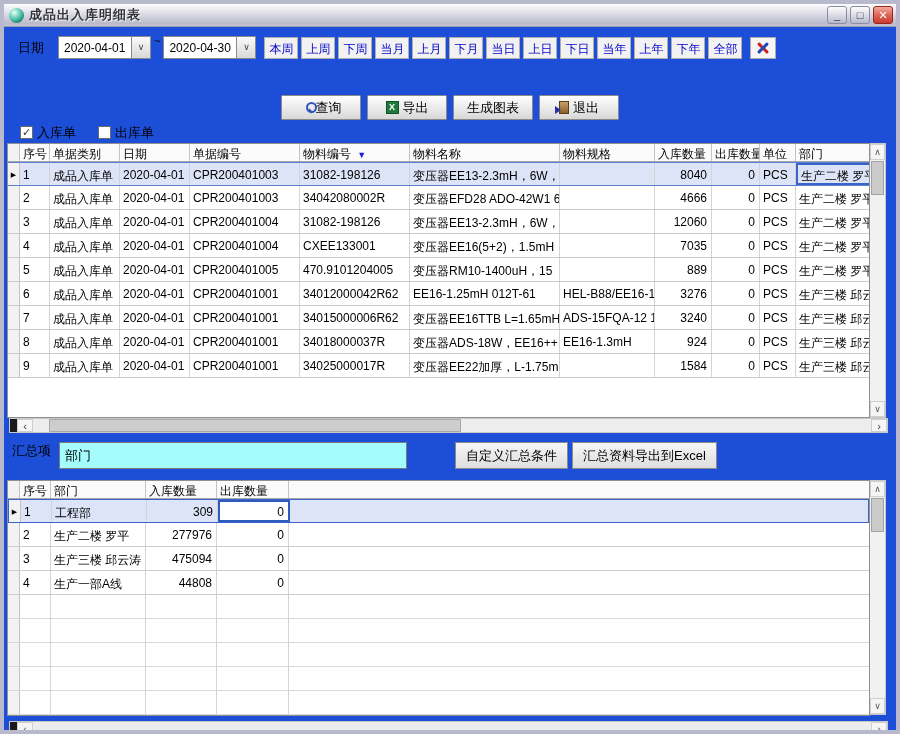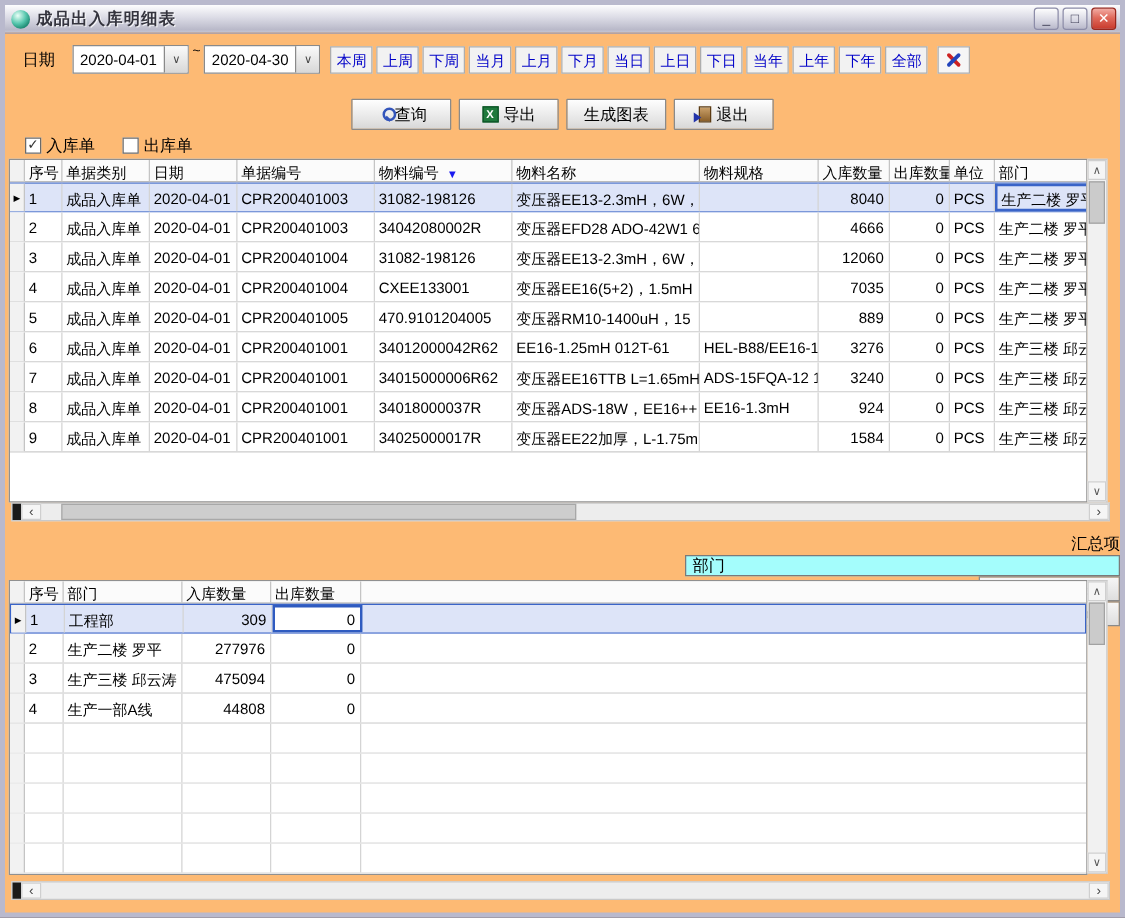--- a/index.html
+++ b/index.html
@@ -1,17 +1,17 @@
 <!DOCTYPE html>
 <html><head>
 <meta charset="utf-8">
 <style>
   * { margin:0; padding:0; box-sizing:border-box; }
   html,body { background:#6a8cc4; font-family:"Liberation Sans","DejaVu Sans",sans-serif; }
-  .window { position:relative; width:900px; height:734px; background:#fdba74;
+  .window { position:relative; width:900px; height:734px; background:#1d4ed8;
             border:4px solid #b9b9cd; outline:1px solid #8080a0; overflow:hidden; }
   
   .titlebar { height:23px; display:flex; align-items:center; padding:0 3px;
               background:linear-gradient(#fdfdfe, #dcdce6 45%, #b9b9c9 90%, #c6c6d4);
               border-bottom:1px solid #9a9ab2; }
   .globe { width:15px; height:15px; border-radius:50%; margin:0 5px 0 2px;
            background:radial-gradient(circle at 35% 30%, #eafff7, #57c7ae 45%, #1d8a73 75%, #0e5c4c); }
   .title-text { font-size:13px; font-weight:bold; color:#34343e; letter-spacing:1px;
                 text-shadow:1px 1px 0 rgba(255,255,255,.75); flex:1; }
   .winbtn { width:20px; height:18px; margin-left:3px; border-radius:3px; font-size:11px; line-height:16px;
@@ -31,21 +31,21 @@
   .qbtn { font-size:12px; color:#0000c8; padding:3px 4px 2px; border:1px solid #adadad;
           background:#f2f2f2; height:22px; }
   .toolbtn { width:26px; height:22px; border:1px solid #adadad; background:#f6f6f6; position:relative; margin-left:8px; }
   .toolbtn i { position:absolute; left:50%; top:50%; width:14px; height:3px; border-radius:2px; }
   .toolbtn i.r { background:#cc2222; transform:translate(-50%,-50%) rotate(45deg); }
   .toolbtn i.b { background:#2244bb; transform:translate(-50%,-50%) rotate(-45deg); }
   
   .action-row { display:flex; justify-content:center; gap:6px; margin-top:19px; }
   .abtn { display:flex; align-items:center; justify-content:center; gap:4px; width:80px; height:25px;
           font-size:13px; color:#000; border:1px solid #8a8a8a; border-radius:1px;
-          background:linear-gradient(#fefefe,#e4e4e4 70%,#d7d7d7); }
+          background:linear-gradient(#fefefe,#e4e4e4 70%,#d7d7d7);margin-top:16px; }
   .icon-search { width:11px; height:11px; position:relative; }
   .icon-search::before { content:""; position:absolute; width:7px; height:7px; border:2px solid #3355bb; border-radius:50%; }
   .icon-search::after { content:""; position:absolute; width:5px; height:2px; background:#3355bb; left:7px; top:8px; transform:rotate(45deg); }
   .icon-excel { width:13px; height:13px; background:#1f7a3c; border:1px solid #0d5226; color:#fff;
                 font-size:9px; font-weight:bold; line-height:11px; text-align:center; }
   .icon-door { width:10px; height:13px; background:linear-gradient(#caa06a,#8a5f2a); border:1px solid #5c3c14; position:relative; }
   .icon-door::after { content:""; position:absolute; left:-5px; top:4px; border:4px solid transparent; border-left:6px solid #2233aa; }
   
   .check-row { display:flex; gap:22px; margin:4px 0 0 16px; height:17px; align-items:center; }
   .chk { display:flex; align-items:center; gap:4px; font-size:13px; }
@@ -76,21 +76,21 @@
   .sarrow { height:16px; font-size:9px; color:#555; text-align:center; line-height:15px;
             background:#f5f5f5; border:1px solid #cfcfcf; }
   .vthumb { height:34px; margin:1px; background:#cbcbcb; border:1px solid #a2a2a2; }
   .vspace { flex:1; }
   .hscroll { display:flex; margin-left:5px; height:15px; background:#ededed; border:1px solid #c9c9c9; width:879px; }
   .notch { width:7px; background:#1a1a1a; }
   .harrow { width:16px; font-size:11px; color:#444; text-align:center; line-height:13px; background:#f5f5f5; border:1px solid #cfcfcf; }
   .htrack { flex:1; position:relative; }
   .hthumb { position:absolute; left:16px; top:0; height:13px; width:412px; background:#cdcdcd; border:1px solid #a8a8a8; }
   
-  .summary-bar { display:flex; align-items:flex-end; margin:9px 0 0 8px; height:30px;flex-direction:column; }
+  .summary-bar { display:flex; align-items:flex-start; margin:9px 0 0 8px; height:30px; }
   .summary-input { width:348px; height:27px; margin-left:8px; background:#a4fdfc; border:1px solid #7a7a7a;
                    font-size:13px; padding:0 5px; font-family:inherit; color:#000; }
   .sbtn { height:27px; margin-left:4px; padding:0 10px; font-size:13px; color:#000;
           border:1px solid #8a8a8a; background:linear-gradient(#f6f6f6,#dedede); }
   
   .bc0{width:31px;} .bc1{width:95px;} .bc2{width:71px;} .bc3{width:72px;}
   .bfill { flex:1; border-right:none !important; }
   #sum-rows .grid-row:first-of-type { background:#dde4f8; border:1px solid #3a64c8; }
   #sum-rows .grid-row:first-of-type .marker::before { content:"▶"; }
   #sum-rows .grid-row:first-of-type .bc3 { background:#fff; border:2px solid #2f5bc0; padding-top:3px; }

